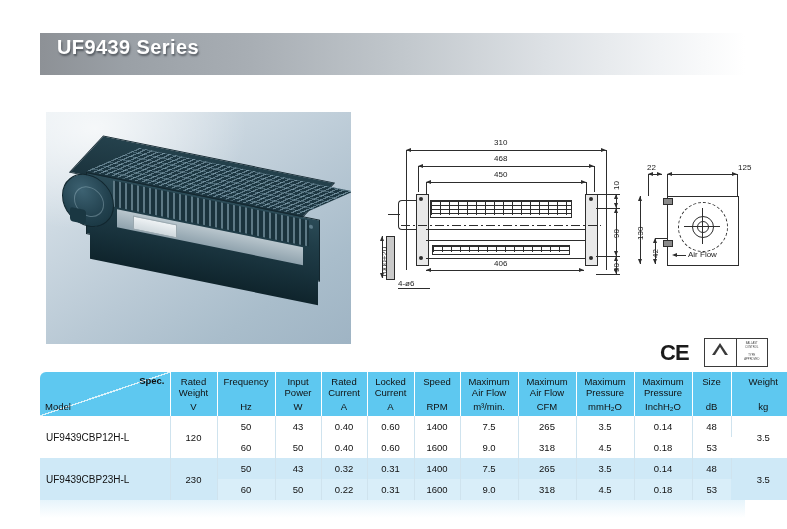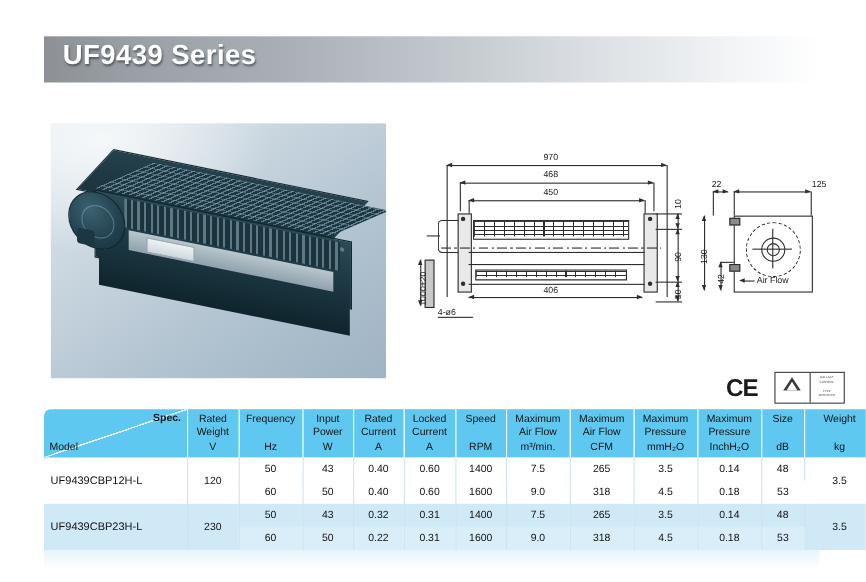--- a/index.html
+++ b/index.html
@@ -10,21 +10,21 @@
   }
   .page{position:relative;width:787px;height:529px;}
 
   
   .titlebar{
     position:absolute;left:40px;top:33px;width:705px;height:42px;
     background:linear-gradient(to right,#8d9196 0%,#9aa0a6 12%,#a8aeb4 30%,#c2c8cd 52%,#dde1e5 72%,#f1f3f5 88%,#ffffff 100%);
   }
   .titlebar .ttl{
     position:absolute;left:17px;top:3px;
-    font-size:25px;font-weight:bold;color:#ffffff;letter-spacing:0.4px;
+    font-size:20px;font-weight:bold;color:#ffffff;letter-spacing:0.4px;
     text-shadow:1px 2px 2px rgba(60,66,72,.75);
   }
 
   
   .sizeinfo{position:absolute;left:41px;top:84px;font-size:10.5px;color:#1b1b1b;line-height:12.5px;}
 
   
   .photo{position:absolute;left:46px;top:112px;width:305px;height:232px;overflow:hidden;}
   .photo .bg{position:absolute;inset:0;
     background:linear-gradient(145deg,#e2eaef 0%,#cdd9e2 28%,#b9c9d5 55%,#a9bdcb 78%,#9fb4c4 100%);}
@@ -151,21 +151,21 @@
       <div class="u-motor"></div>
       <div class="u-motorcap"></div>
     </div>
   </div>
 
   <div class="draw">
 
     <div class="ln h" style="left:30px;top:22px;width:200px;"></div>
     <div class="arrowL" style="left:30px;top:19.5px;"></div>
     <div class="arrowR" style="left:225px;top:19.5px;"></div>
-    <div class="dimtxt" style="left:118px;top:10px;">970</div>
+    <div class="dimtxt" style="left:118px;top:10px;">310</div>
     <div class="ln v" style="left:30px;top:22px;height:120px;"></div>
     <div class="ln v" style="left:230px;top:22px;height:120px;"></div>
 
     <div class="ln h" style="left:42px;top:38px;width:176px;"></div>
     <div class="arrowL" style="left:42px;top:35.5px;"></div>
     <div class="arrowR" style="left:213px;top:35.5px;"></div>
     <div class="dimtxt" style="left:118px;top:26px;">468</div>
     <div class="ln v" style="left:42px;top:38px;height:26px;"></div>
     <div class="ln v" style="left:218px;top:38px;height:26px;"></div>
 

